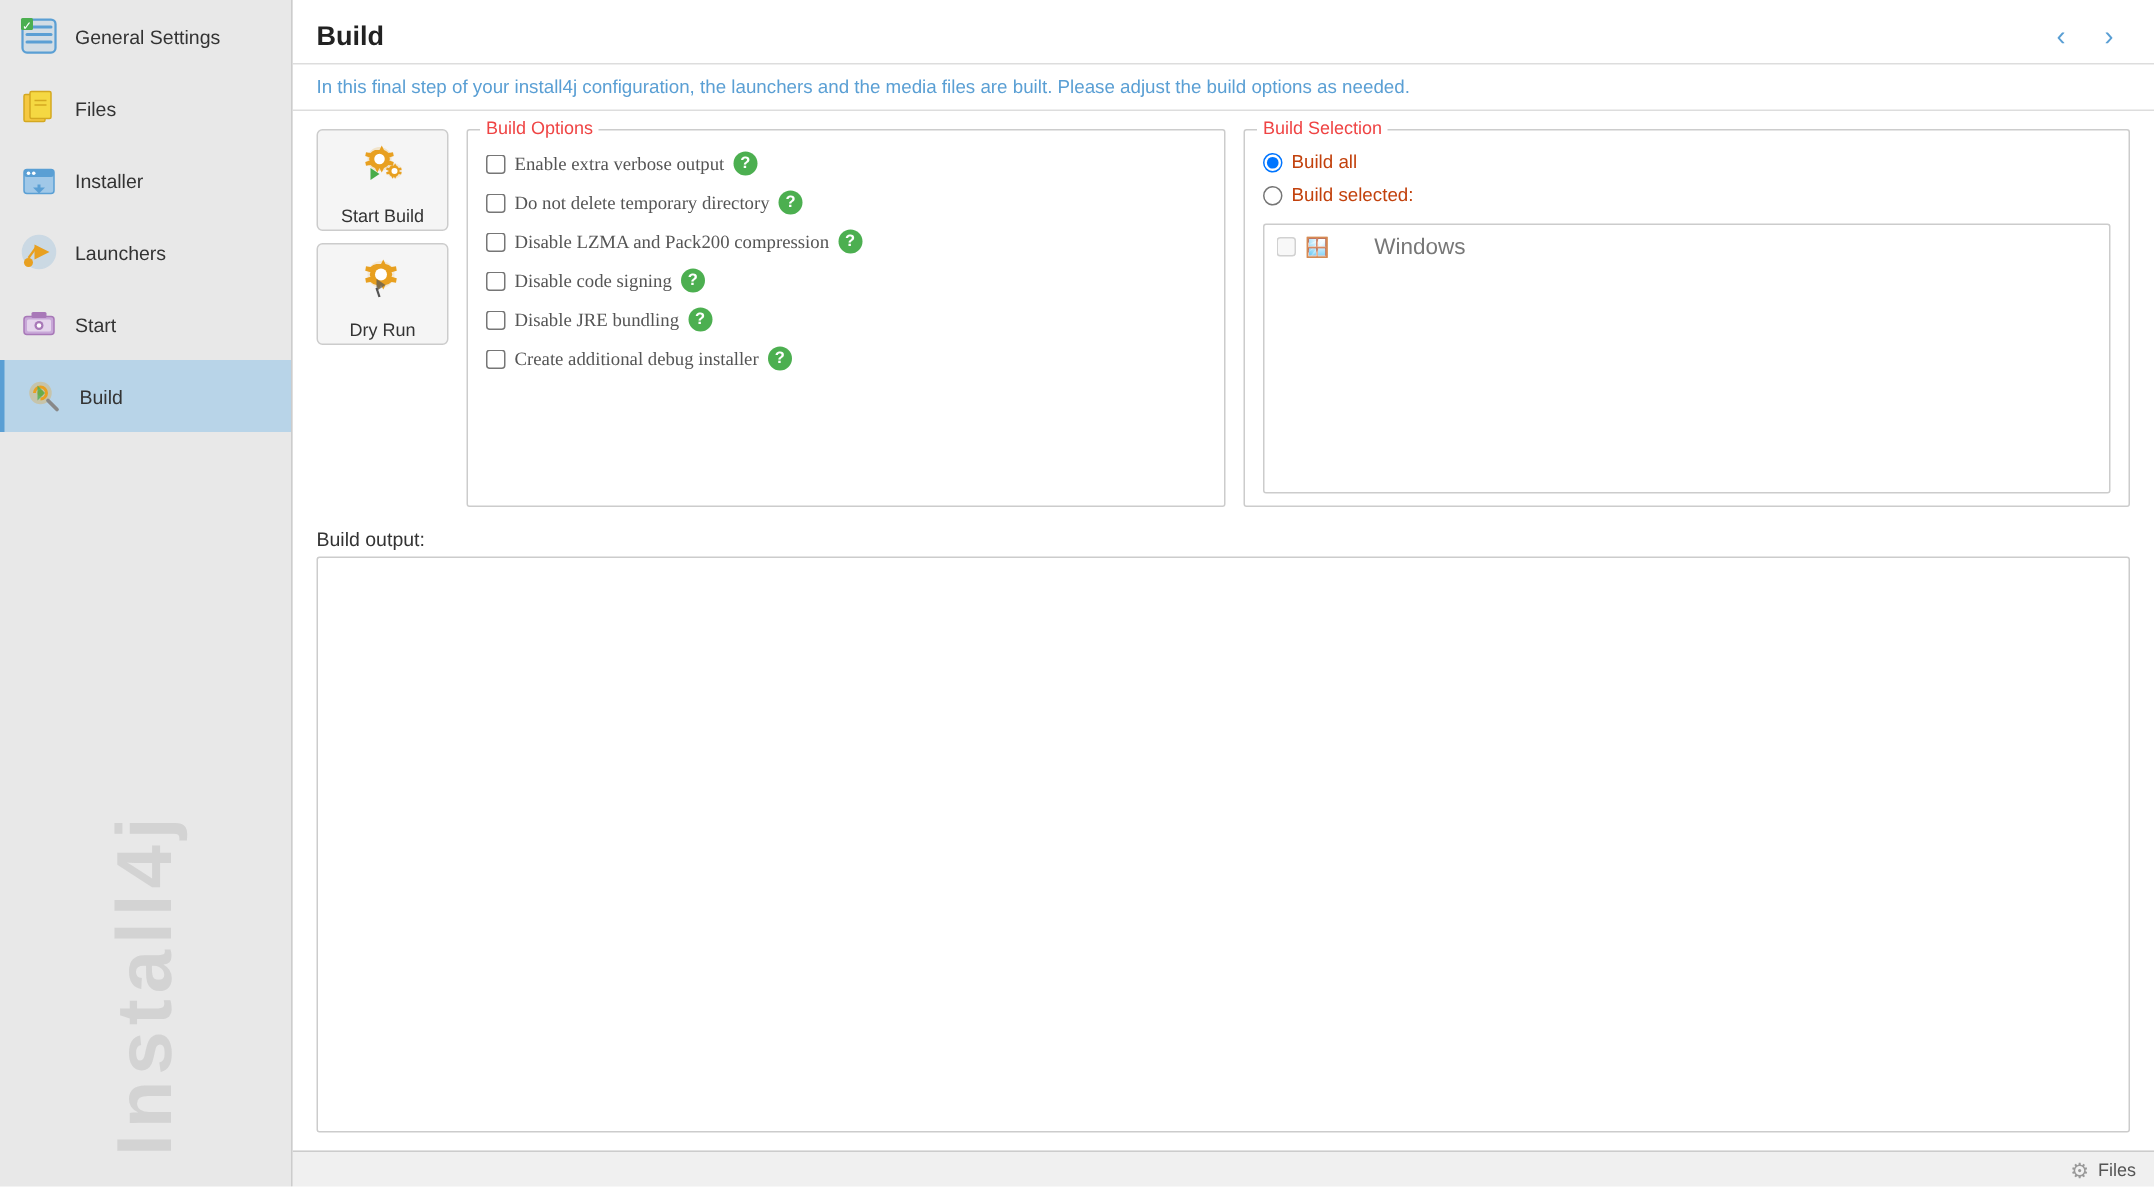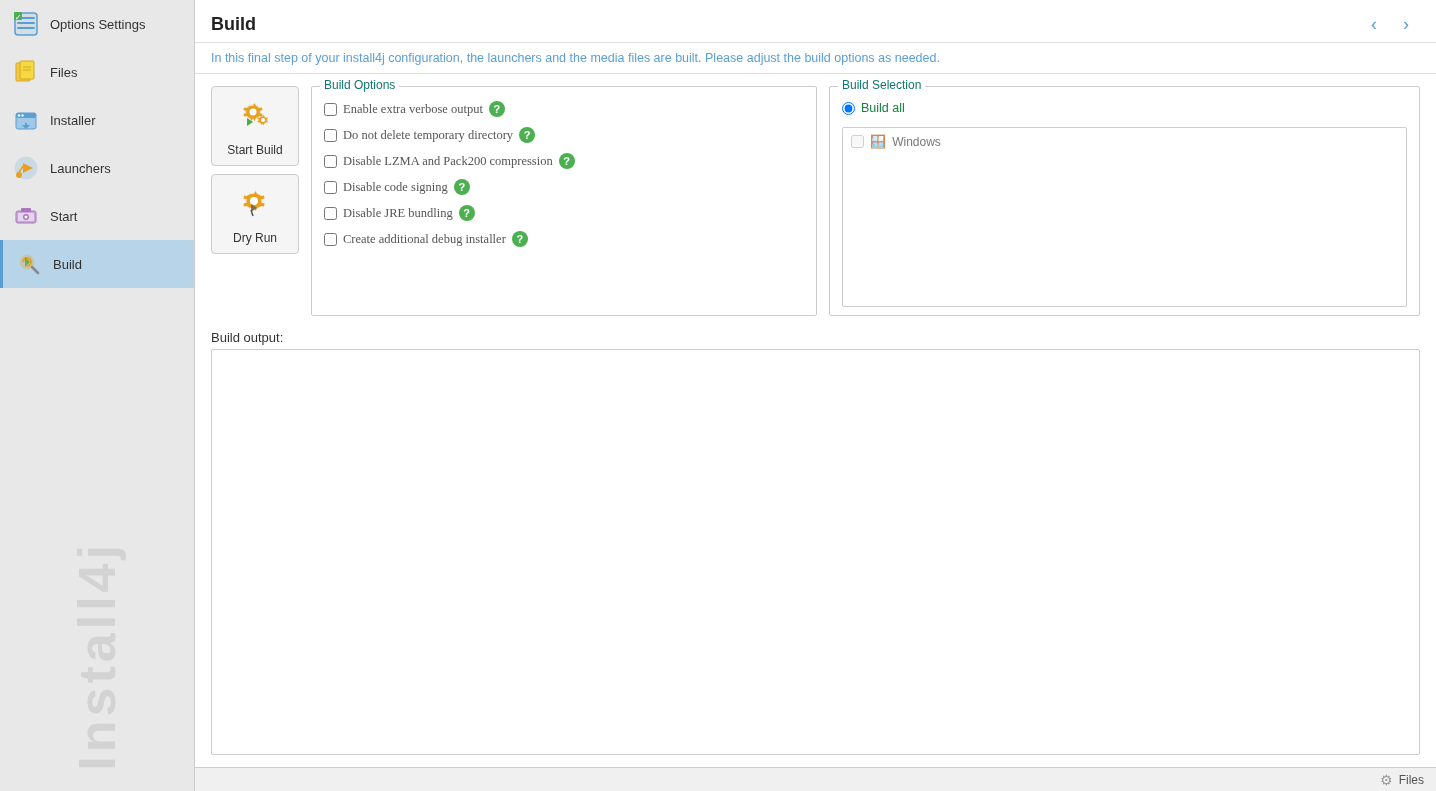--- a/index.html
+++ b/index.html
@@ -127,21 +127,21 @@
 
     
     .build-actions {
       display: flex;
       flex-direction: column;
       gap: 8px;
       flex-shrink: 0;
     }
     .build-action-btn {
       width: 88px;
-      height: 80px;
+      height: 68px;
       background: #f5f5f5;
       border: 1px solid #ccc;
       border-radius: 4px;
       display: flex;
       flex-direction: column;
       align-items: center;
       justify-content: center;
       cursor: pointer;
       gap: 4px;
       font-size: 12px;
@@ -159,21 +159,21 @@
       flex: 1;
       position: relative;
     }
     .panel-title {
       position: absolute;
       top: -9px;
       left: 8px;
       background: #fff;
       padding: 0 4px;
       font-size: 12px;
-      color: #0f766e;
+      color: #ef4444;
       font-weight: 500;
     }
     .options-list {
       margin-top: 6px;
       display: flex;
       flex-direction: column;
       gap: 10px;
     }
     .option-row {
       display: flex;
@@ -217,21 +217,21 @@
     }
     .radio-row {
       display: flex;
       align-items: center;
       gap: 6px;
     }
     .radio-row input[type="radio"] {
       margin: 0;
       cursor: pointer;
     }
-    .radio-label { color: #15803d; font-size: 12.5px; }
+    .radio-label { color: #c2410c; font-size: 12.5px; }
 
     .platforms-box {
       border: 1px solid #ccc;
       border-radius: 2px;
       background: #fff;
       margin-top: 4px;
       padding: 4px 8px;
       min-height: 180px;
     }
     .platform-row {
@@ -240,21 +240,21 @@
       gap: 6px;
       padding: 2px 0;
       color: #777;
     }
     .platform-row input[type="checkbox"] {
       margin: 0;
     }
     .platform-icon {
       font-size: 13px;
     }
-    .platform-label { font-size: 12px; }
+    .platform-label { font-size: 15px; margin-left: 24px; }
 
     
     .build-output-section {
       display: flex;
       flex-direction: column;
       flex: 1;
       min-height: 0;
     }
     .build-output-label {
       font-size: 13px;
@@ -299,21 +299,21 @@
       <svg width="26" height="26" viewBox="0 0 26 26">
         <rect x="2" y="2" width="22" height="22" rx="3" fill="#5a9fd4" opacity="0.15"></rect>
         <rect x="4" y="6" width="18" height="2" rx="1" fill="#5a9fd4"></rect>
         <rect x="4" y="11" width="18" height="2" rx="1" fill="#5a9fd4"></rect>
         <rect x="4" y="16" width="18" height="2" rx="1" fill="#5a9fd4"></rect>
         <rect x="2" y="2" width="22" height="22" rx="3" fill="none" stroke="#5a9fd4" stroke-width="1.5"></rect>
         <rect x="1" y="1" width="8" height="8" rx="1" fill="#4CAF50"></rect>
         <text x="5" y="9" font-size="8" fill="white" text-anchor="middle">✓</text>
       </svg>
     </div>
-    <span class="label">Options Settings</span>
+    <span class="label">General Settings</span>
   </div>
 
   <div class="sidebar-item">
     <div class="icon">
       <svg width="26" height="26" viewBox="0 0 26 26">
         <rect x="3" y="4" width="14" height="18" rx="1" fill="#f5c842" stroke="#d4a820" stroke-width="1"></rect>
         <rect x="7" y="2" width="14" height="18" rx="1" fill="#f5d842" stroke="#d4a820" stroke-width="1"></rect>
         <line x1="10" y1="8" x2="18" y2="8" stroke="#d4a820" stroke-width="1"></line>
         <line x1="10" y1="11" x2="18" y2="11" stroke="#d4a820" stroke-width="1"></line>
       </svg>
@@ -469,20 +469,24 @@
         </div>
       </div>
 
       <div class="build-selection-panel">
         <span class="panel-title">Build Selection</span>
         <div class="selection-options">
           <div class="radio-row">
             <input type="radio" name="build-selection" id="rad-all" checked="" style="">
             <label class="radio-label" for="rad-all">Build all</label>
           </div>
+          <div class="radio-row">
+            <input type="radio" name="build-selection" id="rad-selected" style="">
+            <label class="radio-label" for="rad-selected">Build selected:</label>
+          </div>
           <div class="platforms-box">
             <div class="platform-row">
               <input type="checkbox" id="plat-win" disabled="" style="">
               <span class="platform-icon">🪟</span>
               <label class="platform-label" for="plat-win">Windows</label>
             </div>
           </div>
         </div>
       </div>
     </div>

